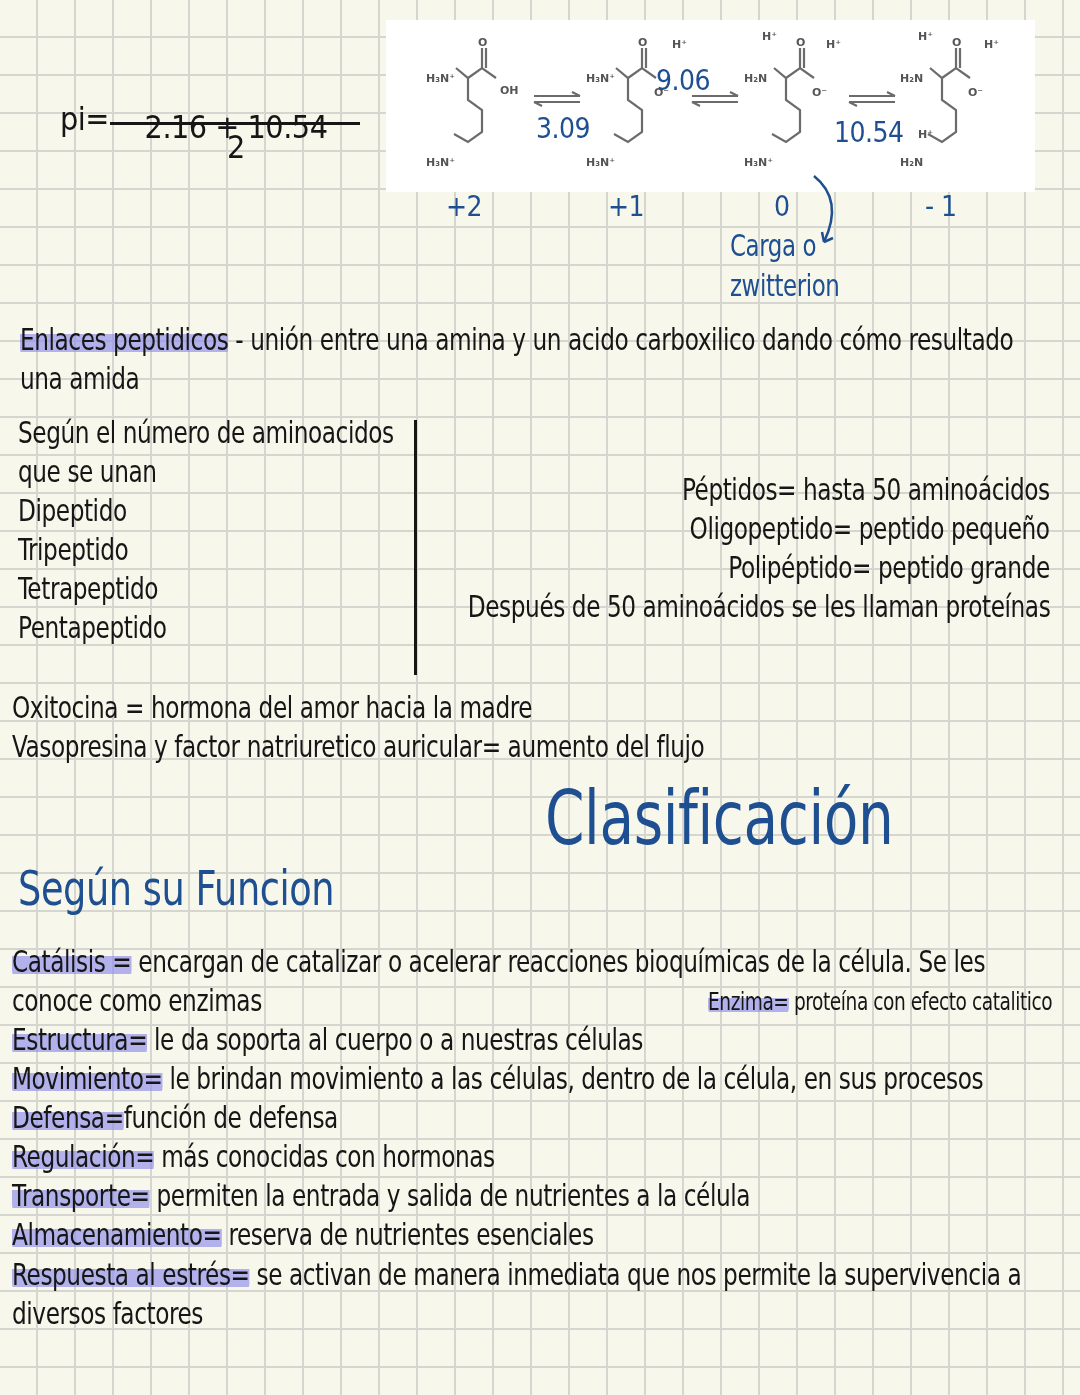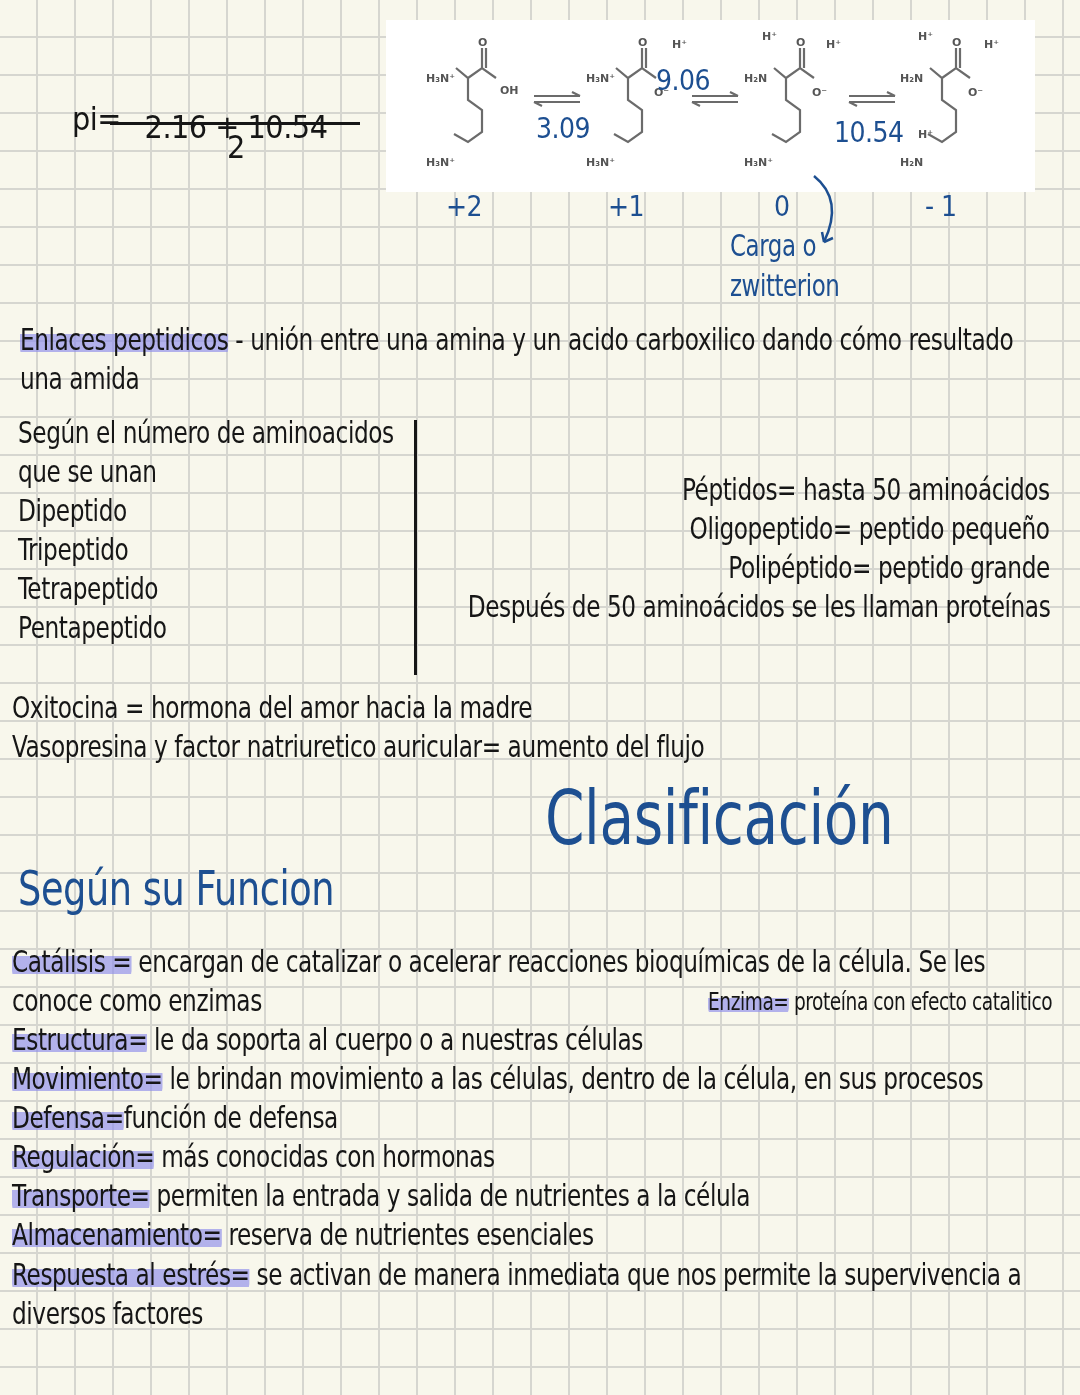--- a/index.html
+++ b/index.html
@@ -18,21 +18,21 @@
   .hand { font-family:"DejaVu Sans Condensed","DejaVu Sans", sans-serif; font-stretch:condensed; letter-spacing:-0.5px; }
   .blk { color:#161616; }
   .blue { color:#1d4f91; }
   .hl {
     background: linear-gradient(to bottom, transparent 35%, rgba(140,140,235,0.65) 35%, rgba(140,140,235,0.65) 85%, transparent 85%);
     border-radius:8px;
   }
 
   
   #formula { left:60px; top:80px; }
-  #formula .lhs { position:absolute; left:0; top:20px; font-size:32px;margin-left:12px; }
+  #formula .lhs { position:absolute; left:0; top:20px; font-size:32px; }
   #formula .num { position:absolute; left:52px; top:0; font-size:32px; width:248px; text-align:center;margin-top:28px; }
   #formula .bar { position:absolute; left:50px; top:42px; width:250px; height:3px; background:#161616; }
   #formula .den { position:absolute; left:52px; top:48px; font-size:32px; width:248px; text-align:center; }
 
   
   #struct-box { left:386px; top:20px; width:649px; height:172px; background:#ffffff; }
 
   .chg { font-size:28px; }
   .pk { font-size:28px; }
 

